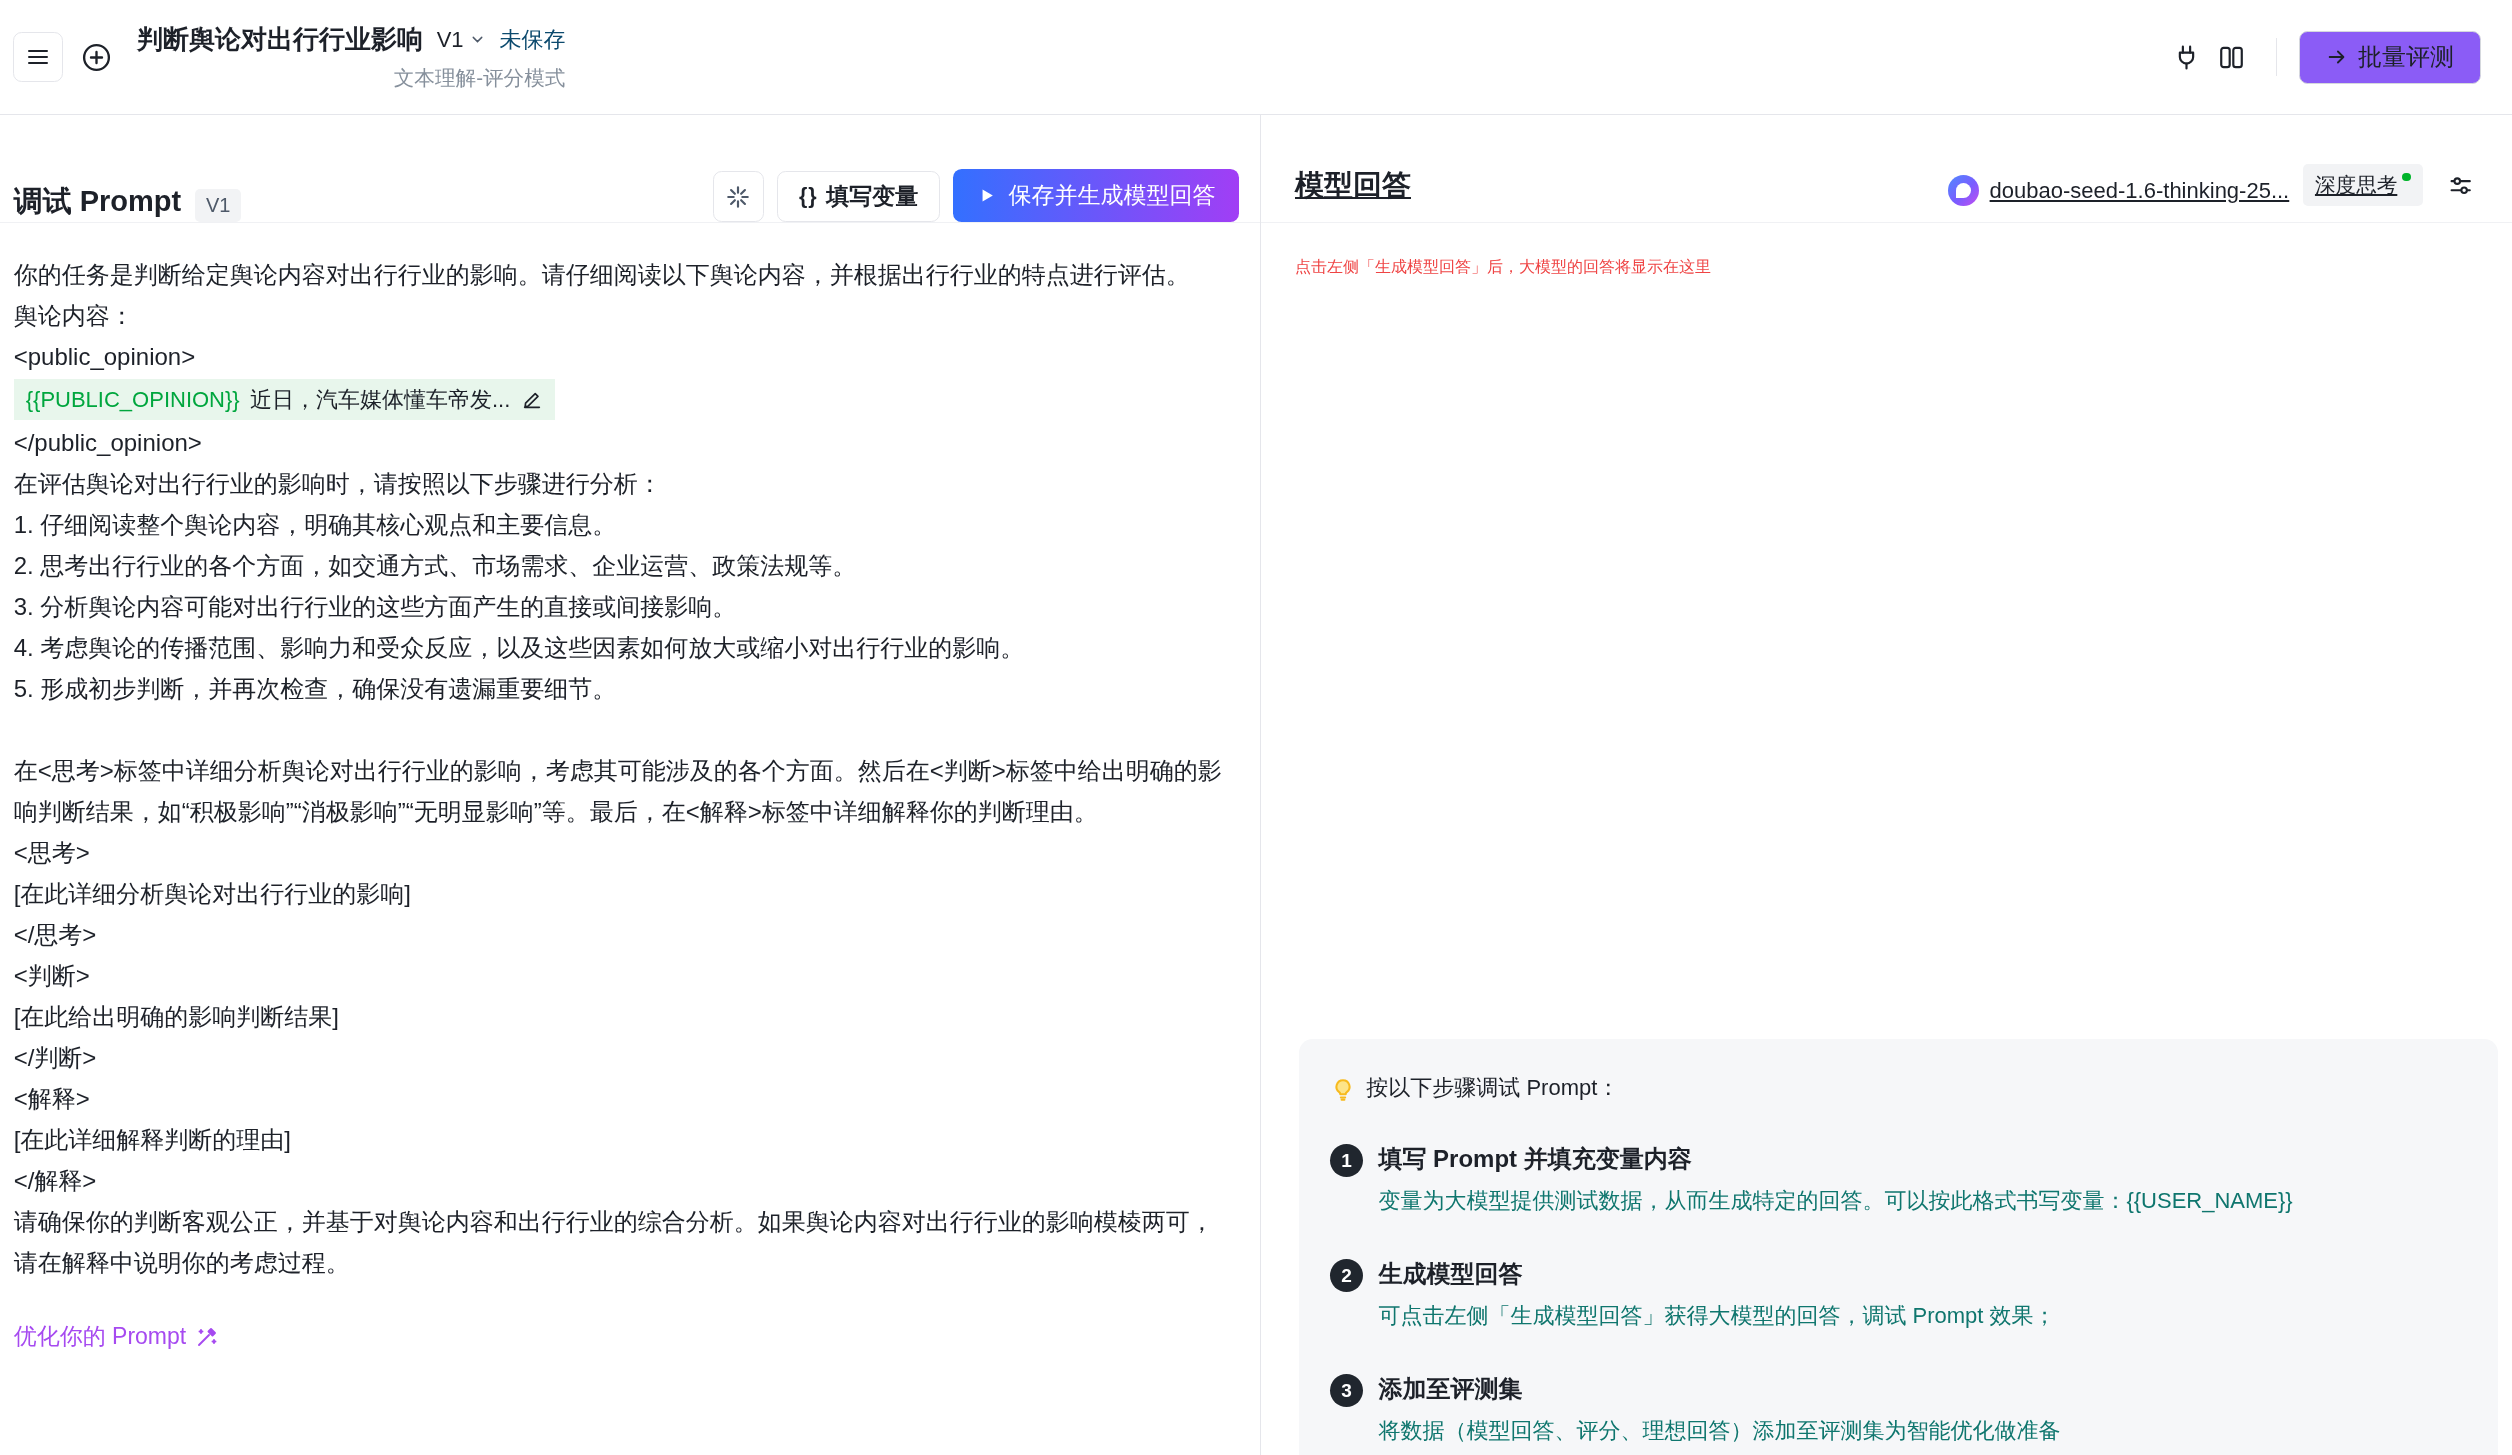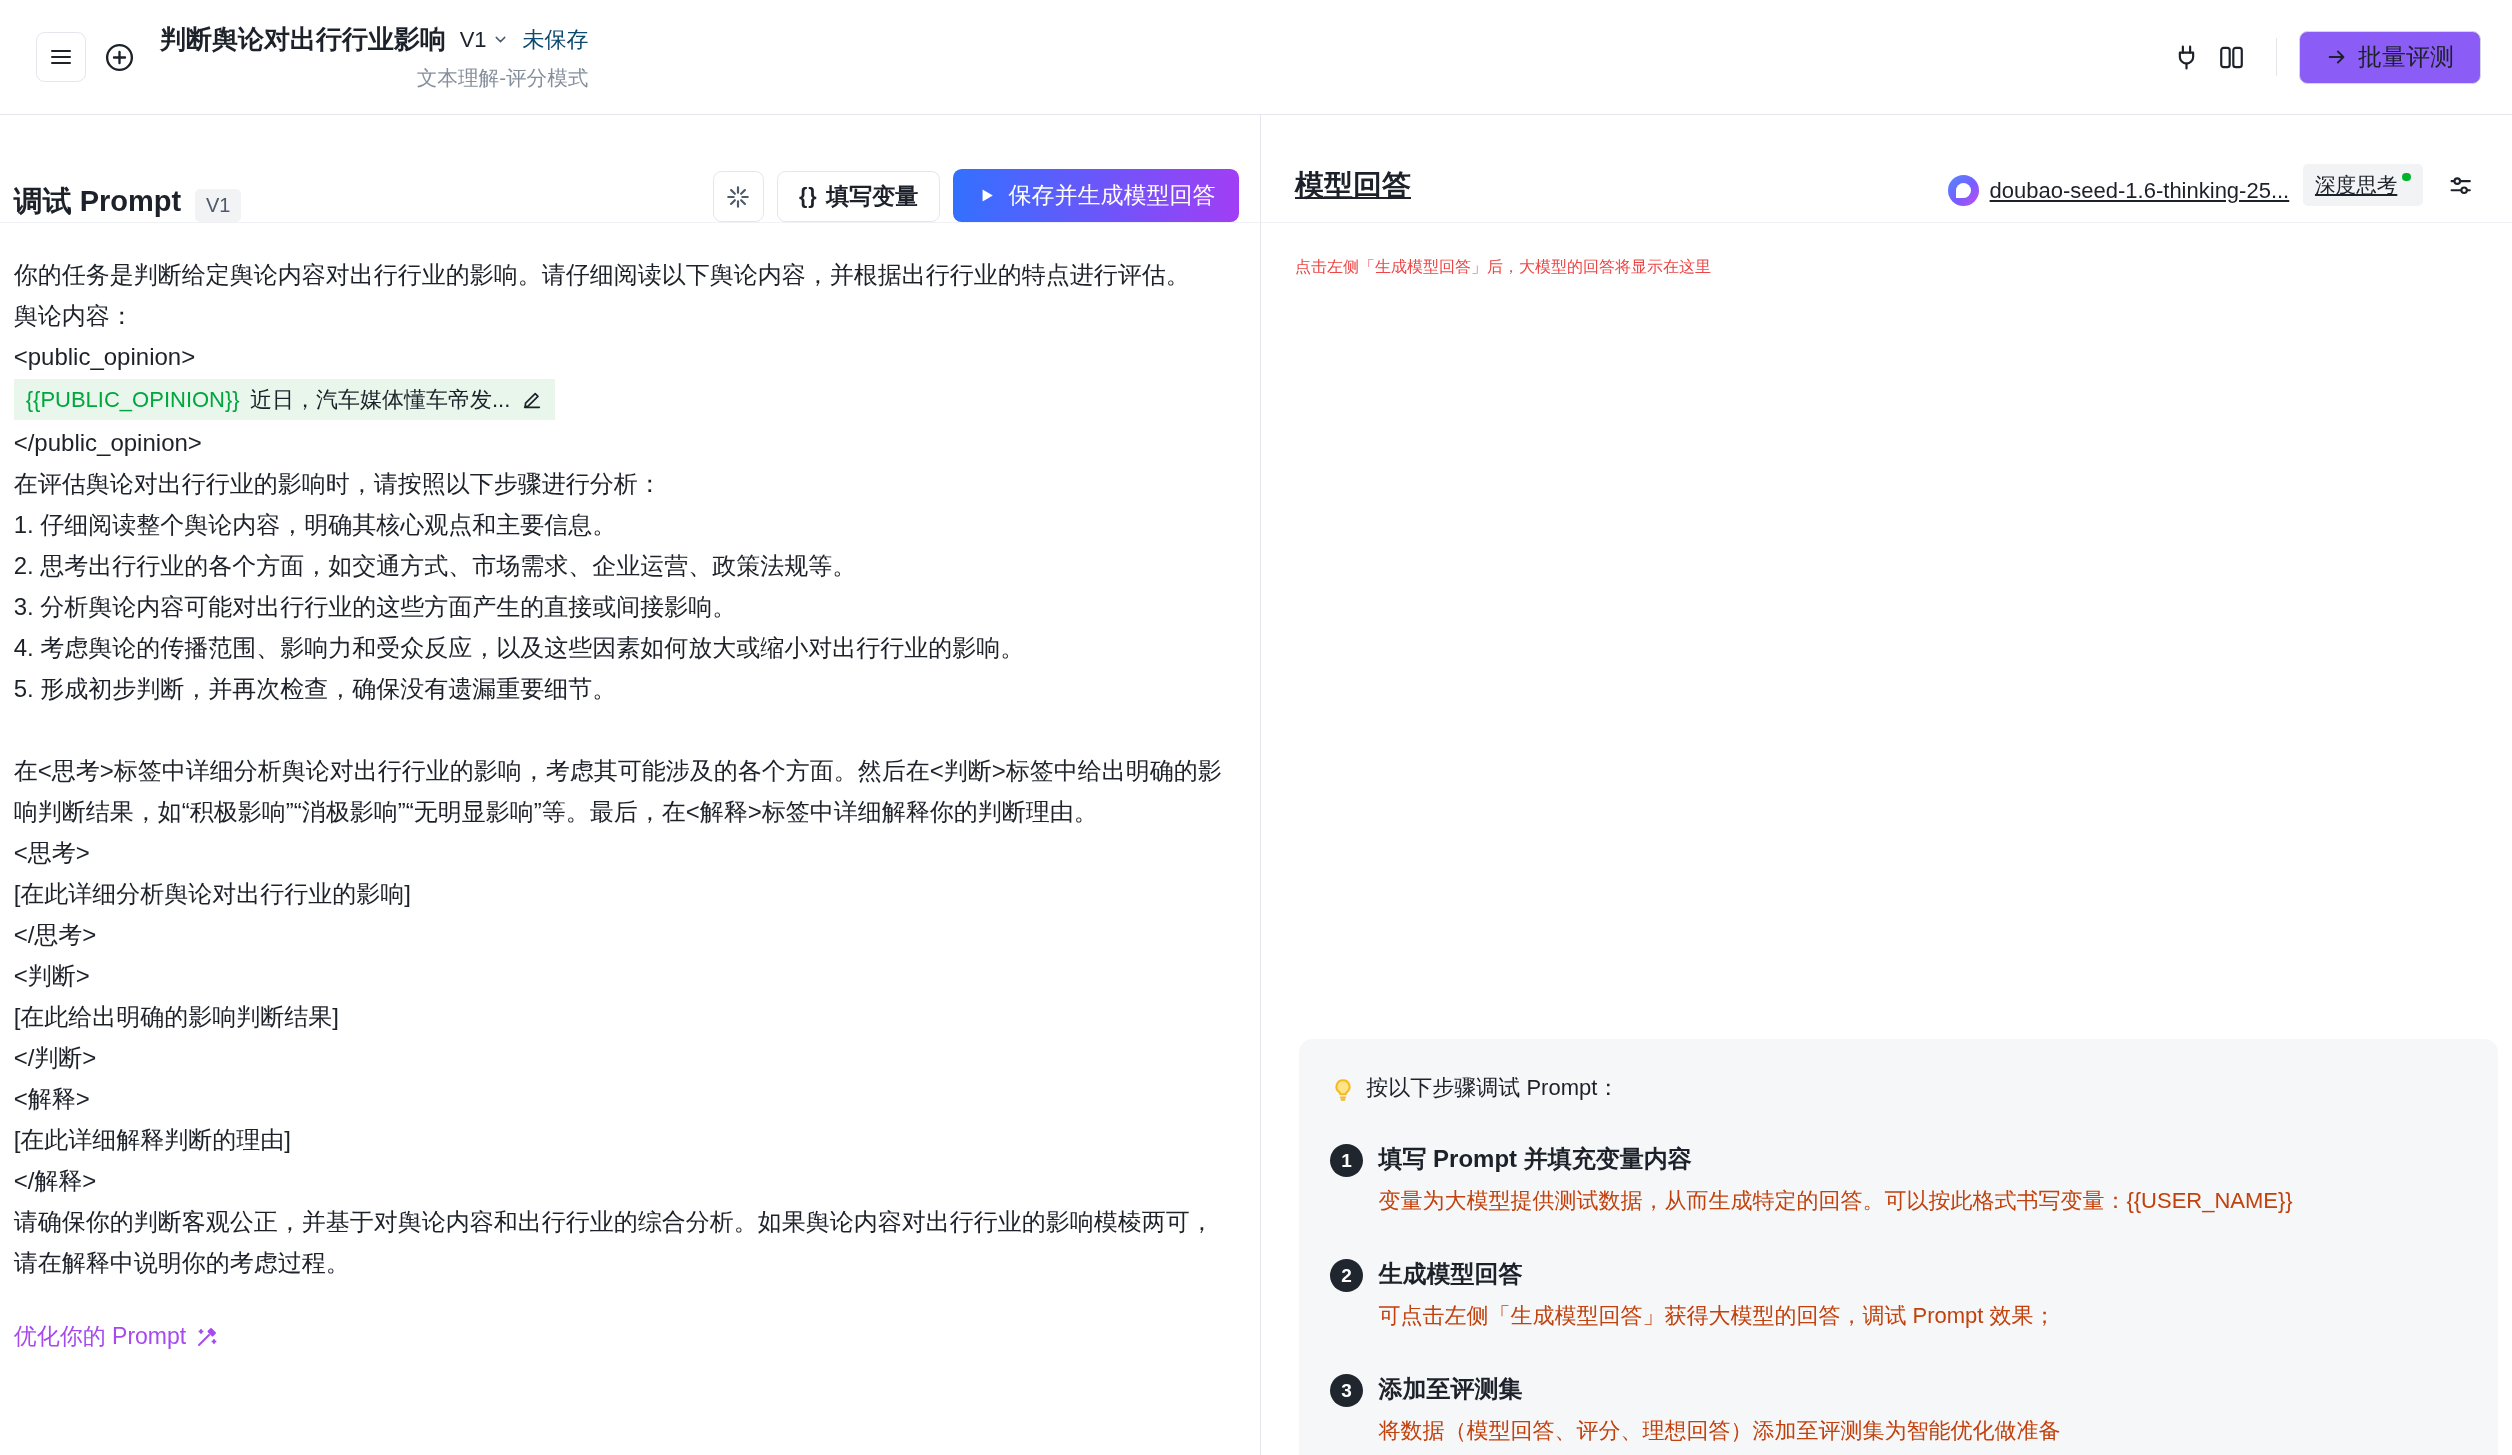--- a/index.html
+++ b/index.html
@@ -1,21 +1,21 @@
 <!DOCTYPE html>
 <html style="font-size:13.7px"><head>
 <meta charset="utf-8">
 <style>
   * { margin:0; padding:0; box-sizing:border-box; }
   html,body { width:2512px; height:1456px; overflow:hidden; background:#fff;
     font-family:"Liberation Sans","DejaVu Sans",sans-serif; color:#1d2129; }
   .app { width:100%; height:100%; display:flex; flex-direction:column; }
 
   
-  .header { height:115px; display:flex; align-items:center; padding:0 31px 0 36px;
+  .header { height:115px; display:flex; align-items:center; padding:0 31px 0 13px;
     border-bottom:0.9px solid #e5e6eb; background:#fff; flex:0 0 auto; }
   .icon-btn { display:flex; align-items:center; justify-content:center; cursor:pointer;
     background:#fff; border:none; border-radius:8.6px; }
   .hamburger-btn { width:50px; height:50px; border:0.9px solid #e5e6eb; }
   .plus-btn { width:50px; height:50px; margin-left:8.6px; }
   .title-block { margin-left:15.4px; display:flex; flex-direction:column; justify-content:center; }
   .title-row { display:flex; align-items:center; gap:13.7px; }
   .doc-title { font-size:26px; font-weight:700; }
   .ver-select { display:flex; align-items:center; gap:5.1px; font-size:22px; cursor:pointer; }
   .unsaved { font-size:22px; color:#0c4a6e; }
@@ -82,21 +82,21 @@
 
   .tip-card { position:absolute; left:38px; right:13.7px; top:816px; bottom:-26px;
     background:#f6f7f9; border-radius:13.7px; padding:34px 31px; }
   .tips-title-row { display:flex; align-items:flex-end; gap:10.3px; font-size:22px; color:#1d2129; }
   .steps { margin-top:38px; }
   .step { display:grid; grid-template-columns:33px 1fr; column-gap:15.4px; margin-bottom:39px; }
   .step-num { width:33px; height:33px; border-radius:50%; background:#20262e; color:#fff;
     font-size:19px; font-weight:700; display:flex; align-items:center; justify-content:center;
     margin-top:3.4px; }
   .step-title { font-size:24px; font-weight:700; line-height:36px; }
-  .step-desc { font-size:22px; color:#c2410c; margin-top:6.9px; line-height:33px; }
+  .step-desc { font-size:22px; color:#0f766e; margin-top:6.9px; line-height:33px; }
 
   svg { display:block; }
 </style>
 </head>
 <body>
 
 <div class="app">
 
   <div class="header">
     <button class="icon-btn hamburger-btn">

